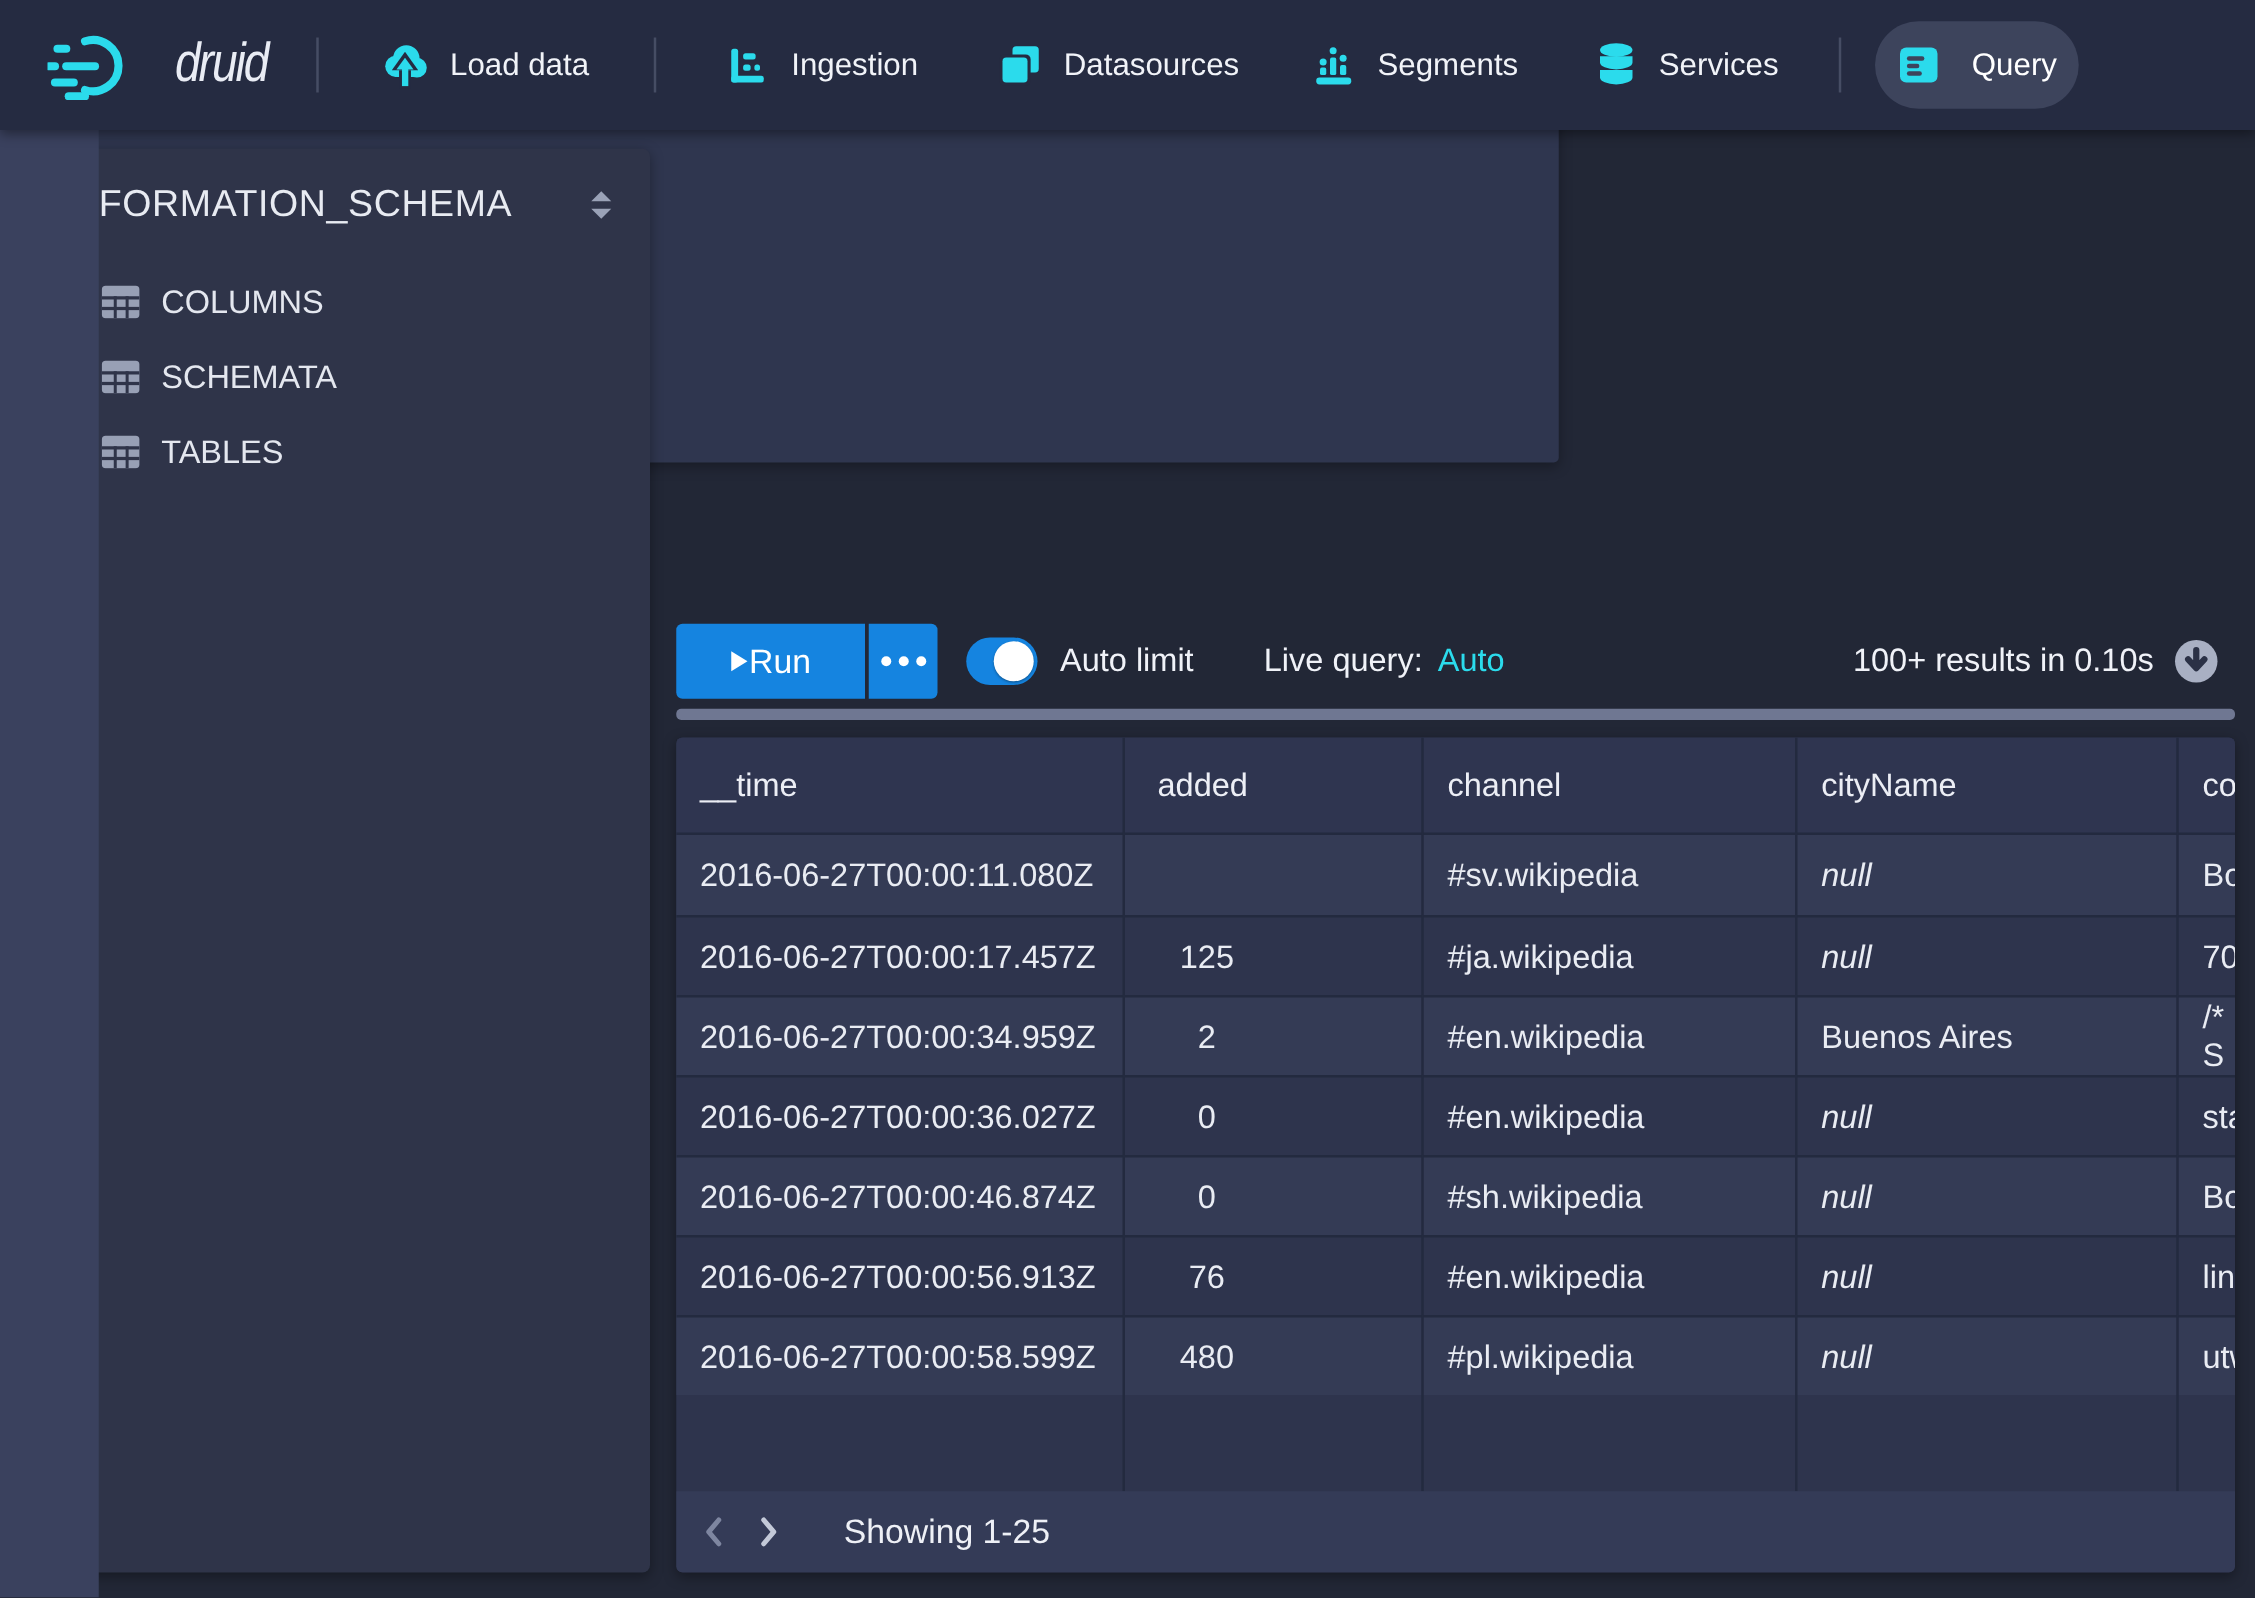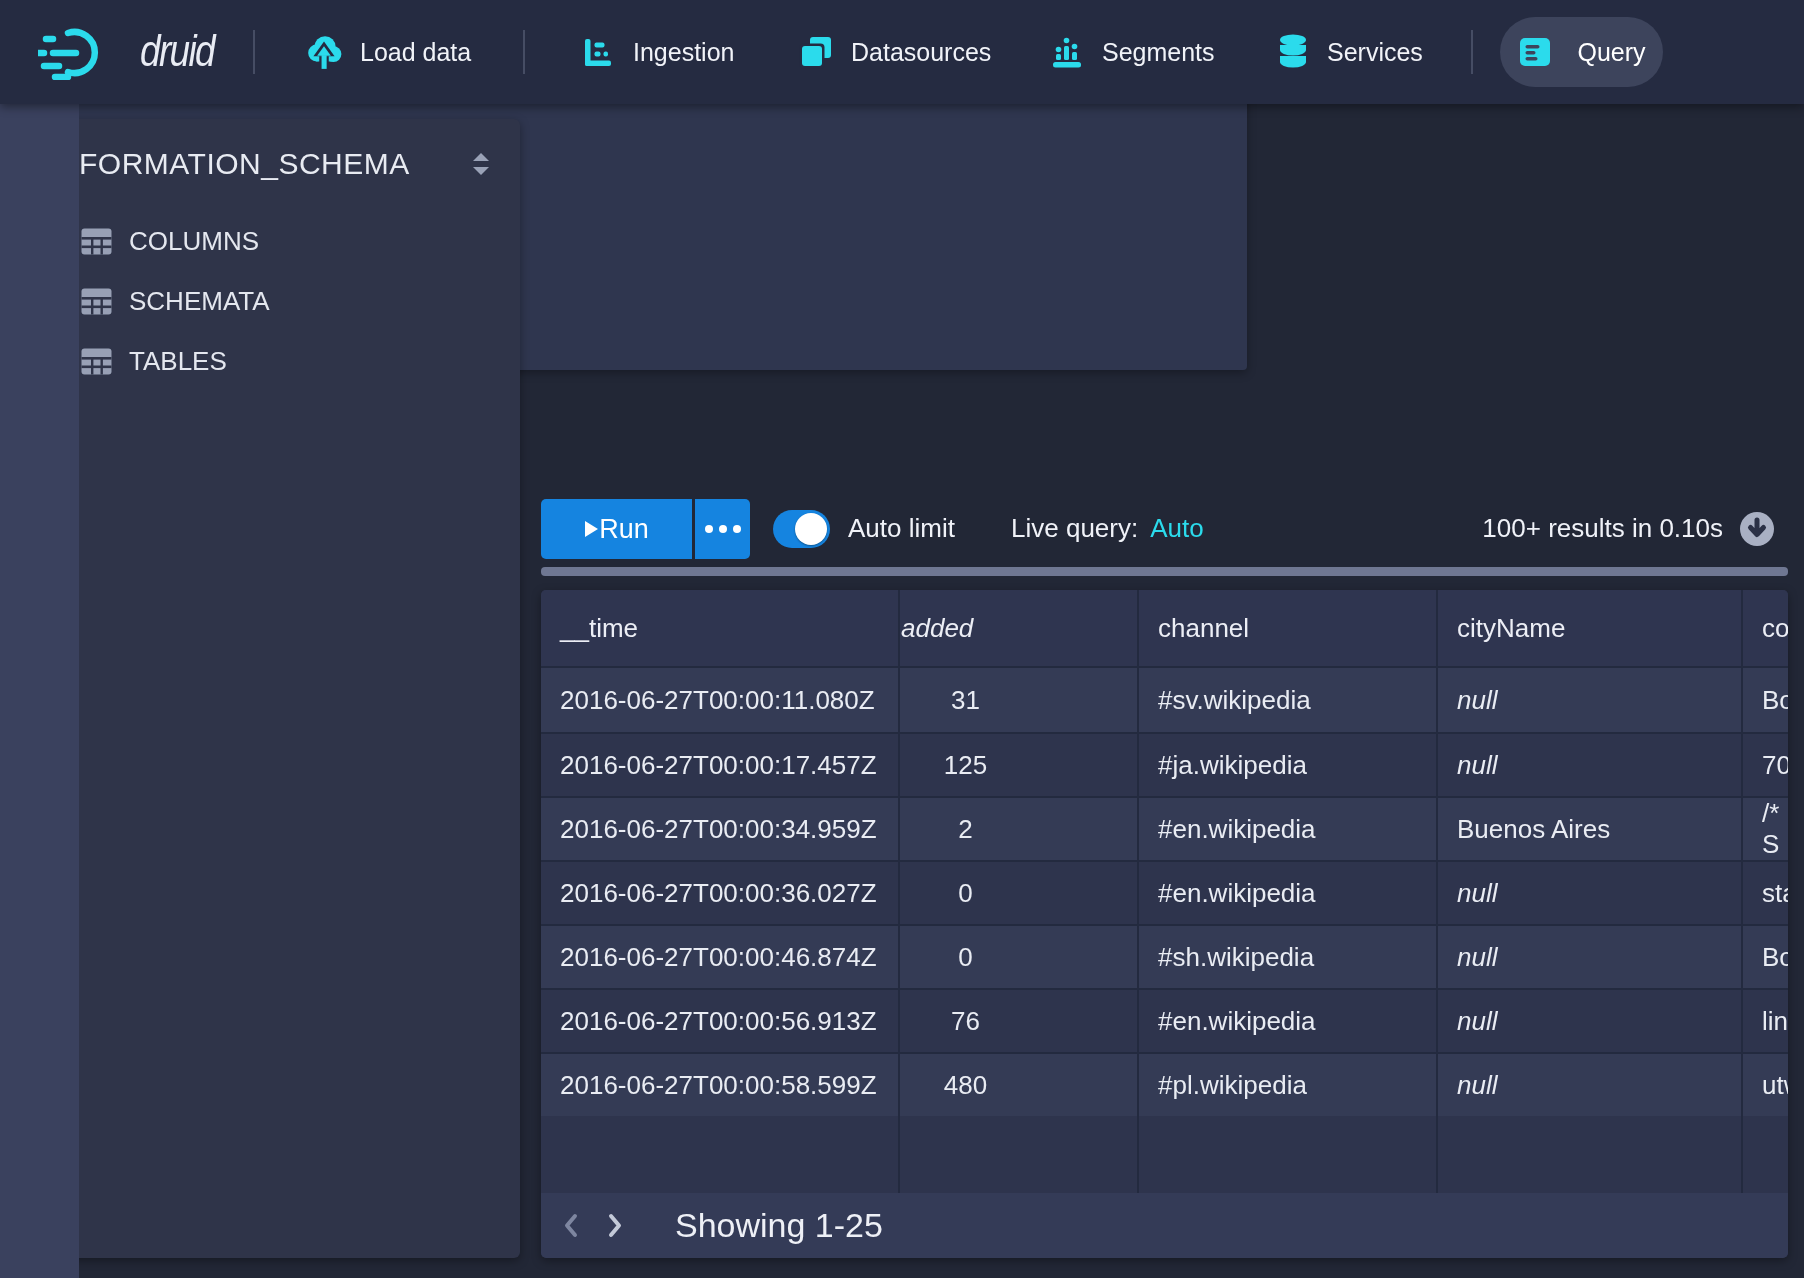--- a/index.html
+++ b/index.html
@@ -55,32 +55,32 @@
   .cyan-link{color:var(--accent-cyan);cursor:pointer;}
   #results-summary{right:81px;}
   .dl-btn{left:1739px;top:511px;width:36px;height:36px;cursor:pointer;}
   #splitter{left:541px;top:567px;width:1247px;height:9px;background:#6f7792;border-radius:4px;cursor:row-resize;}
 
   
   #table-panel{left:541px;top:590px;width:1247px;height:668px;background:#2e344d;border-radius:5px;overflow:hidden;
     box-shadow:0 3px 10px rgba(0,0,0,.35);font-size:26px;}
   .thead{position:relative;height:78px;background:#2f3550;border-bottom:2px solid #232a3f;color:#eceef5;}
   .hcell{position:absolute;top:0;bottom:0;display:flex;align-items:center;cursor:pointer;}
-  .h-time{left:19px;} .h-added{left:360px;font-style:italic;} .h-channel{left:617px;} .h-city{left:916px;} .h-comment{left:1221px;}
+  .h-time{left:19px;} .h-added{left:385px;} .h-channel{left:617px;} .h-city{left:916px;} .h-comment{left:1221px;}
   .vline{position:absolute;top:0;height:603px;width:2px;background:#232a3f;z-index:2;}
   .trow{position:relative;height:64px;}
   .trow + .trow{border-top:2px solid #232a3f;}
   div.trow:nth-of-type(odd){background:#343b55;}
   div.trow:nth-of-type(even){background:#2e344d;}
   .cell{position:absolute;top:0;bottom:0;display:flex;align-items:center;color:#e9ecf3;}
   .c-time{left:19px;} .c-added{left:358px;width:133px;justify-content:center;} .c-channel{left:617px;} .c-city{left:916px;} .c-comment{left:1221px;}
   .nullval{font-style:italic;}
   .tfoot{position:absolute;left:0;top:603px;width:100%;height:65px;background:#343b57;z-index:5;display:flex;align-items:center;border-radius:0 0 5px 5px;}
   .pg-btn{display:flex;align-items:center;justify-content:center;width:44px;height:100%;cursor:pointer;}
-  .pg-prev{margin-left:8px;} .showing{margin-left:38px;font-size:34px;color:#eef0f6;}
+  .pg-prev{margin-left:8px;} .showing{margin-left:38px;font-size:27px;color:#eef0f6;}
 </style>
 </head>
 <body>
 
 <header class="navbar">
   <svg class="brand-logo" width="96" height="54" viewBox="0 0 96 54" fill="none" stroke="#2bdbec" stroke-width="6.5" stroke-linecap="round">
     <path d="M30 7 A 20.5 20.5 0 1 1 30 46"></path>
     <path d="M8 13 H 15"></path>
     <path d="M1 27 H 6"></path>
     <path d="M15 27 H 38"></path>
@@ -276,21 +276,20 @@
 
   <div class="vline" style="left:357px"></div>
   <div class="vline" style="left:596px"></div>
   <div class="vline" style="left:895px"></div>
   <div class="vline" style="left:1200px"></div>
 
   <div class="tbody">
 
       <div class="trow">
         <span class="cell c-time">2016-06-27T00:00:11.080Z</span>
-        <span class="cell c-added">31</span>
         <span class="cell c-channel">#sv.wikipedia</span>
         <span class="cell c-city nullval">null</span>
         <span class="cell c-comment">Bot</span>
       </div>
 
       <div class="trow">
         <span class="cell c-time">2016-06-27T00:00:17.457Z</span>
         <span class="cell c-added">125</span>
         <span class="cell c-channel">#ja.wikipedia</span>
         <span class="cell c-city nullval">null</span>

